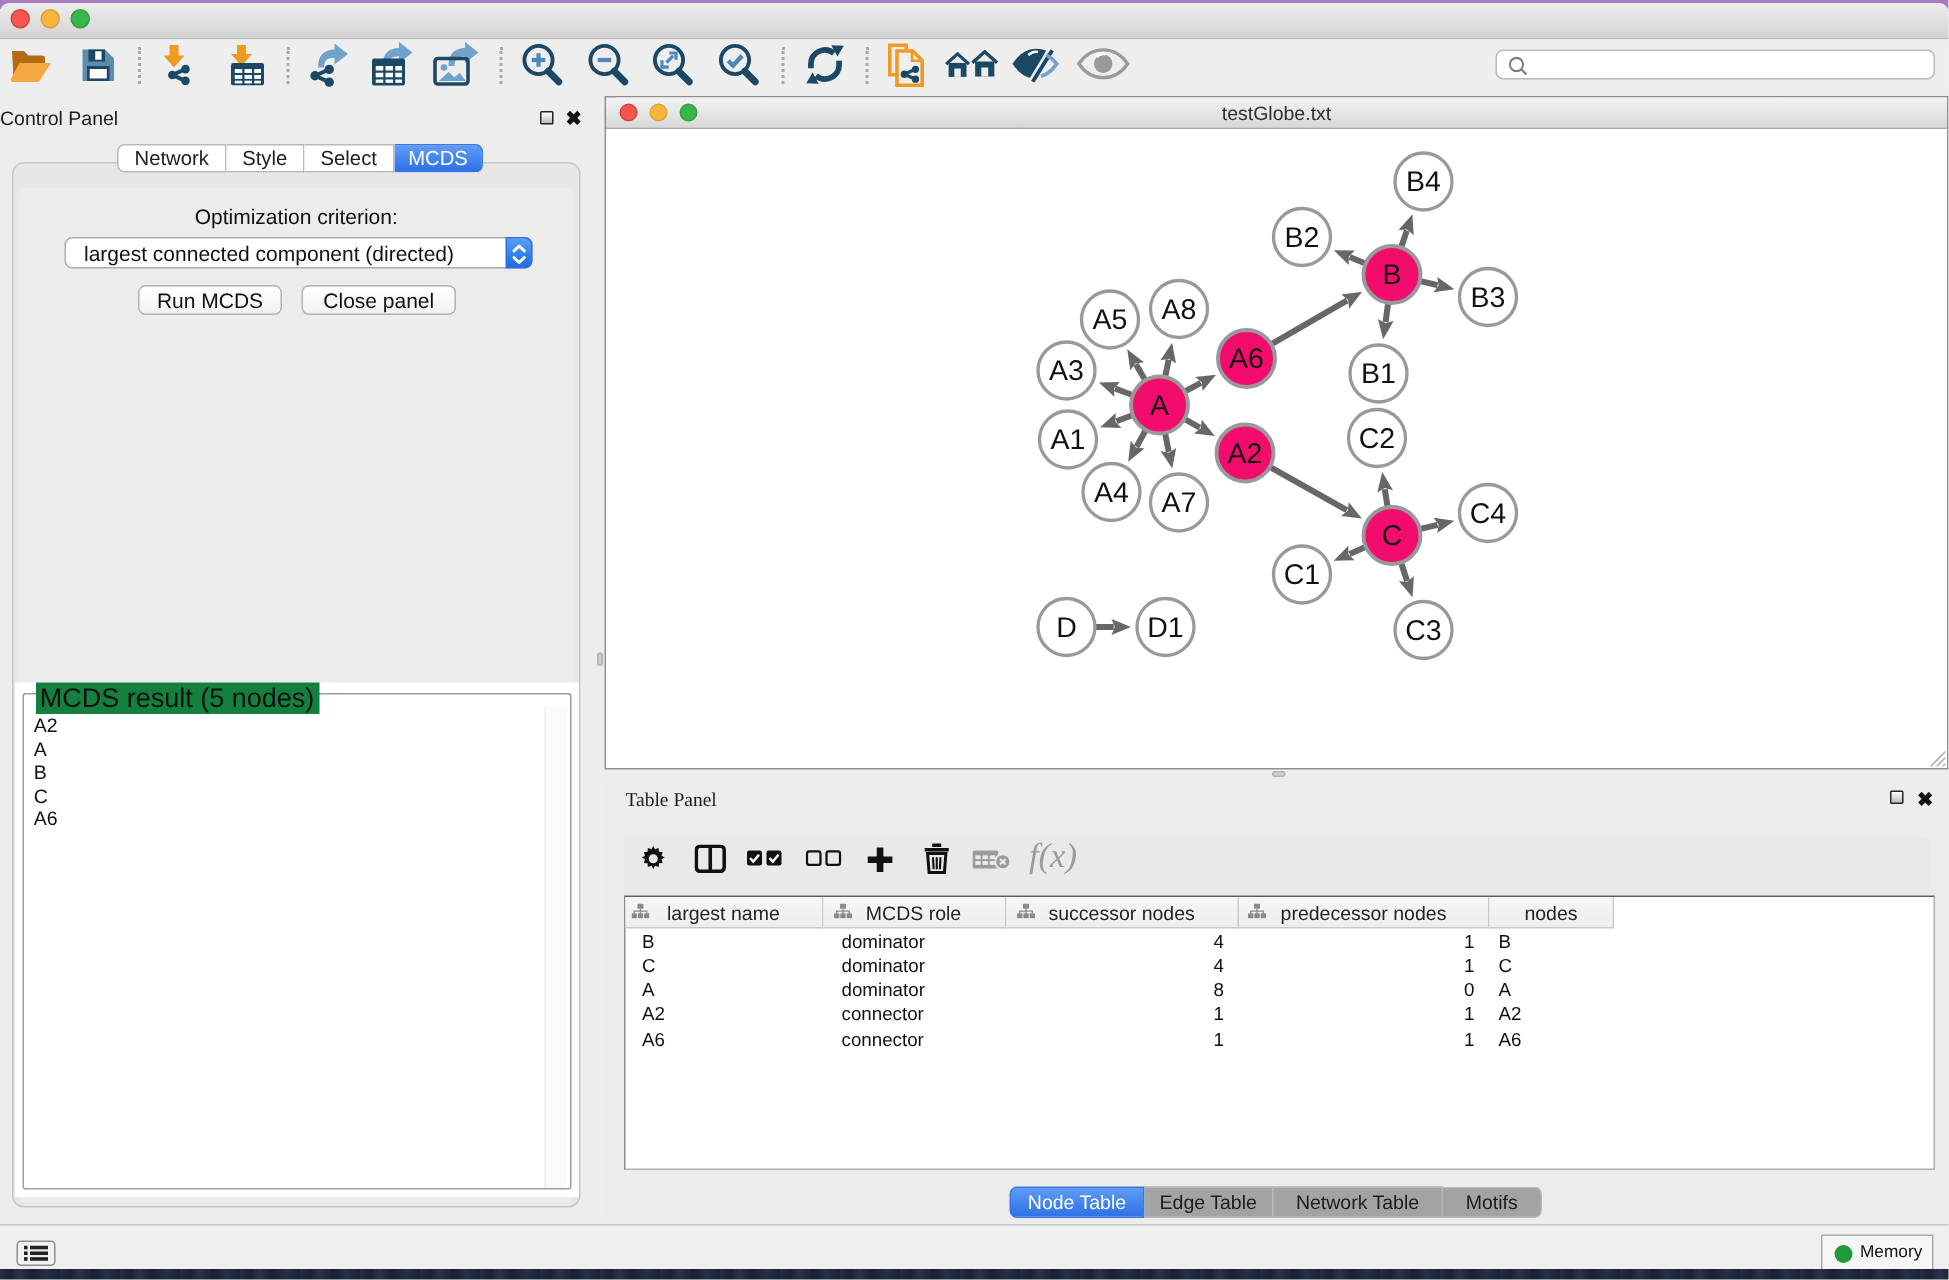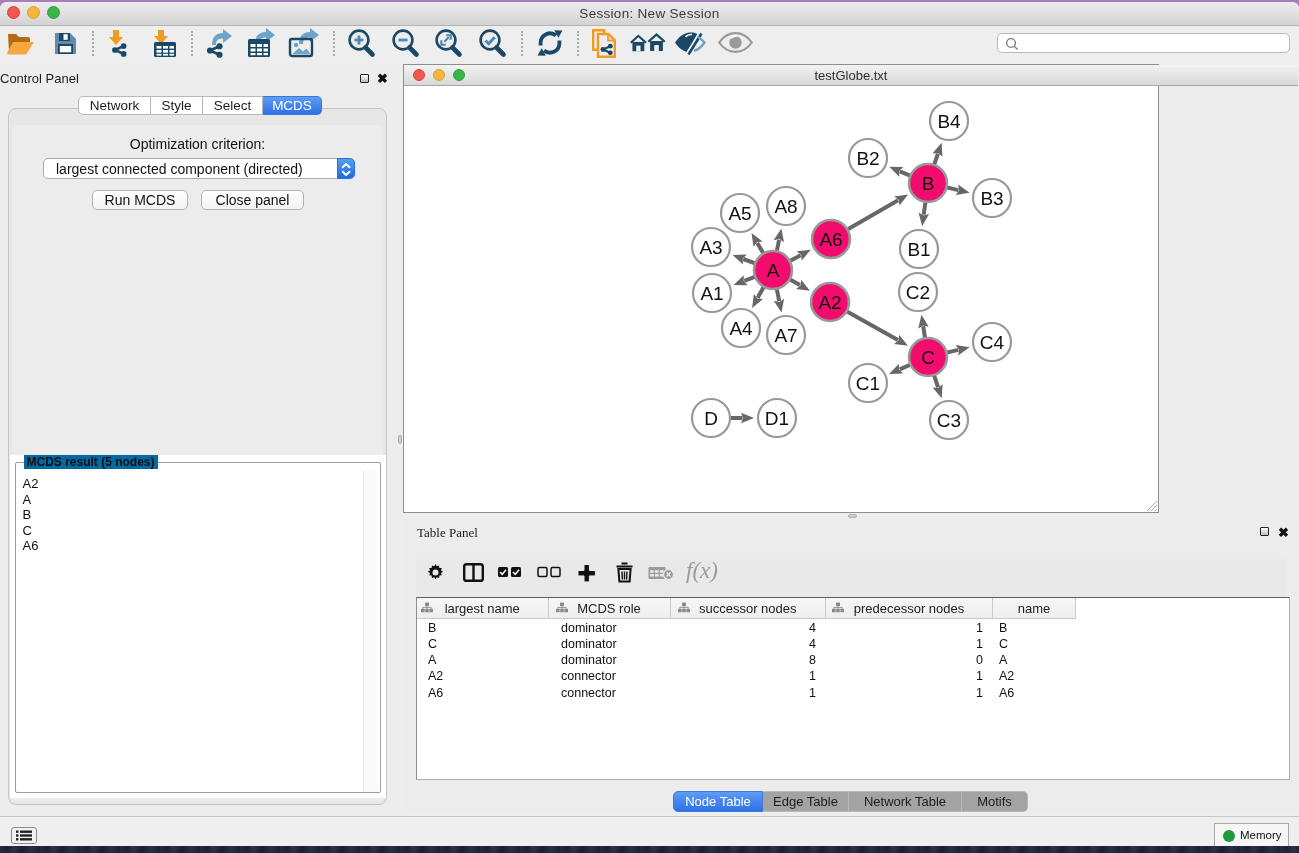--- a/index.html
+++ b/index.html
@@ -22,24 +22,24 @@
 #cpanel-inner { position:absolute; left:3px; top:16px; width:371px; height:677px; background:#ececec; border-radius:6px; }
 #optlabel { position:absolute; left:0; top:136px; width:395px; text-align:center; font-size:14px; color:#111; }
 #dropdown { position:absolute; left:43px; top:158px; width:312px; height:21px; background:#fff; border:1px solid #ababab; border-radius:5px; }
 #dropdown .cap { position:absolute; right:-1px; top:-1px; width:18px; height:21px; border-radius:0 5px 5px 0;
   background:linear-gradient(#55a0f5,#1f6be0); border:1px solid #2e6fe5; }
 #dropdown .txt { position:absolute; left:12px; top:2px; font-size:14px; color:#111; }
 .btn { position:absolute; top:190px; height:20px; background:linear-gradient(#ffffff,#f2f2f2); border:1px solid #b4b4b4;
   border-radius:5px; font-size:14px; color:#111; text-align:center; line-height:18px; }
 #resultpanel { position:absolute; left:9.5px; top:455px; width:376px; height:343px; background:#fff; }
 #fieldset { position:absolute; left:5px; top:7px; width:366px; height:331px; border:1px solid #9d9d9d; border-radius:2px; }
-#legend { position:absolute; left:8px; top:-8px; background:#0369a1; padding:0 3px; font-size:12px; color:#111;font-weight:bold; }
+#legend { position:absolute; left:8px; top:-8px; background:#15803d; padding:0 3px; font-size:18px; color:#111; }
 #mcdslist { position:absolute; left:7px; top:13px; font-size:13px; color:#111; line-height:15.6px; }
 #lscroll { position:absolute; right:2px; top:8px; width:15px; height:321px; background:#fafafa; border-left:1px solid #ececec; }
-#frame { position:absolute; left:403px; top:64px; width:756px; height:449px; border:1px solid #8e8e8e; background:#fff; }
+#frame { position:absolute; left:403px; top:64px; width:896px; height:449px; border:1px solid #8e8e8e; background:#fff; }
 #ftitle { position:absolute; left:0; top:0; width:894px; height:21px; background:linear-gradient(#f3f3f3,#d8d8d8); border-bottom:1px solid #a8a8a8; }
 #tpanel { position:absolute; left:403px; top:518px; width:896px; height:294px; background:#ececec; }
 #tphead { position:absolute; left:14px; top:7px; font-size:13px; color:#1c1c1c;font-family:Liberation Serif, serif; }
 #ttoolbar { position:absolute; left:13px; top:40px; width:870px; height:47px; background:#e9e9e9; border-radius:4px; }
 #tablebox { position:absolute; left:13px; top:79px; width:874px; height:183px; background:#fff; border:1px solid #b0b0b0; border-top:1px solid #5e5e5e; border-left:1px solid #8e8e8e; }
 .hcell { position:absolute; top:0; height:21px; background:linear-gradient(#f6f6f6,#eee); border-right:1px solid #c9c9c9; border-bottom:1px solid #c9c9c9; }
 .hlabel { position:absolute; top:3px; width:100%; text-align:center; font-size:13px; color:#222; }
 .trow { position:absolute; font-size:12.5px; color:#111; height:16.3px; }
 .btab { position:absolute; top:272.5px; height:21px; background:#a3a3a3; border:1px solid #b9b9b9; border-left:none;
   font-size:13px; color:#1c1c1c; text-align:center; line-height:20px; }
@@ -54,21 +54,20 @@
 .nl { font-size:19px; fill:#111; text-anchor:middle; }
 .ah { stroke:none; fill:#676767; }
 #graph line { stroke:#676767; }
 </style></head><body>
 
 <div id="topstrip"></div>
 <div id="titlebar">
  <div class="tl" style="left:7px;top:4px;width:13px;height:13px;background:#f2564f;border:0.5px solid #d8423c"></div>
  <div class="tl" style="left:27px;top:4px;width:13px;height:13px;background:#f6b63c;border:0.5px solid #dda032"></div>
  <div class="tl" style="left:47px;top:4px;width:13px;height:13px;background:#3ab54c;border:0.5px solid #2f9e40"></div>
- <div style="position:absolute;left:0;top:4px;width:1299px;text-align:center;font-size:13.5px;letter-spacing:0.3px;color:#3a3a3a;">Session: New Session</div>
 </div>
 
 <div id="toolbar"></div>
 <div class="vsep" style="left:92px"></div>
 <div class="vsep" style="left:191px"></div>
 <div class="vsep" style="left:333px"></div>
 <div class="vsep" style="left:521px"></div>
 <div class="vsep" style="left:577px"></div>
 <svg style="position:absolute;left:6px;top:31px" width="30" height="25" viewBox="0 0 30 25">
 <path d="M2 3 h8 l3 3 h9 a2 2 0 0 1 2 2 v4 h-16 l-5 9 z" fill="#b36b15"></path>
@@ -374,21 +373,21 @@
    <div class="hcell" style="left:131.5px;width:122px;">
         <div class="hlabel">MCDS role</div>
       </div>
    <div class="hcell" style="left:253.5px;width:155.5px;">
         <div class="hlabel">successor nodes</div>
       </div>
    <div class="hcell" style="left:409px;width:167px;">
         <div class="hlabel">predecessor nodes</div>
       </div>
    <div class="hcell" style="left:576px;width:83px;">
-        <div class="hlabel">name</div>
+        <div class="hlabel">nodes</div>
       </div>
 <div class="trow" style="left:11px;top:22.5px;">B</div>
 <div class="trow" style="left:144px;top:22.5px;">dominator</div>
 <div class="trow" style="left:253px;top:22.5px;width:146px;text-align:right;">4</div>
 <div class="trow" style="left:409px;top:22.5px;width:157px;text-align:right;">1</div>
 <div class="trow" style="left:582px;top:22.5px;">B</div>
 <div class="trow" style="left:11px;top:38.8px;">C</div>
 <div class="trow" style="left:144px;top:38.8px;">dominator</div>
 <div class="trow" style="left:253px;top:38.8px;width:146px;text-align:right;">4</div>
 <div class="trow" style="left:409px;top:38.8px;width:157px;text-align:right;">1</div>

